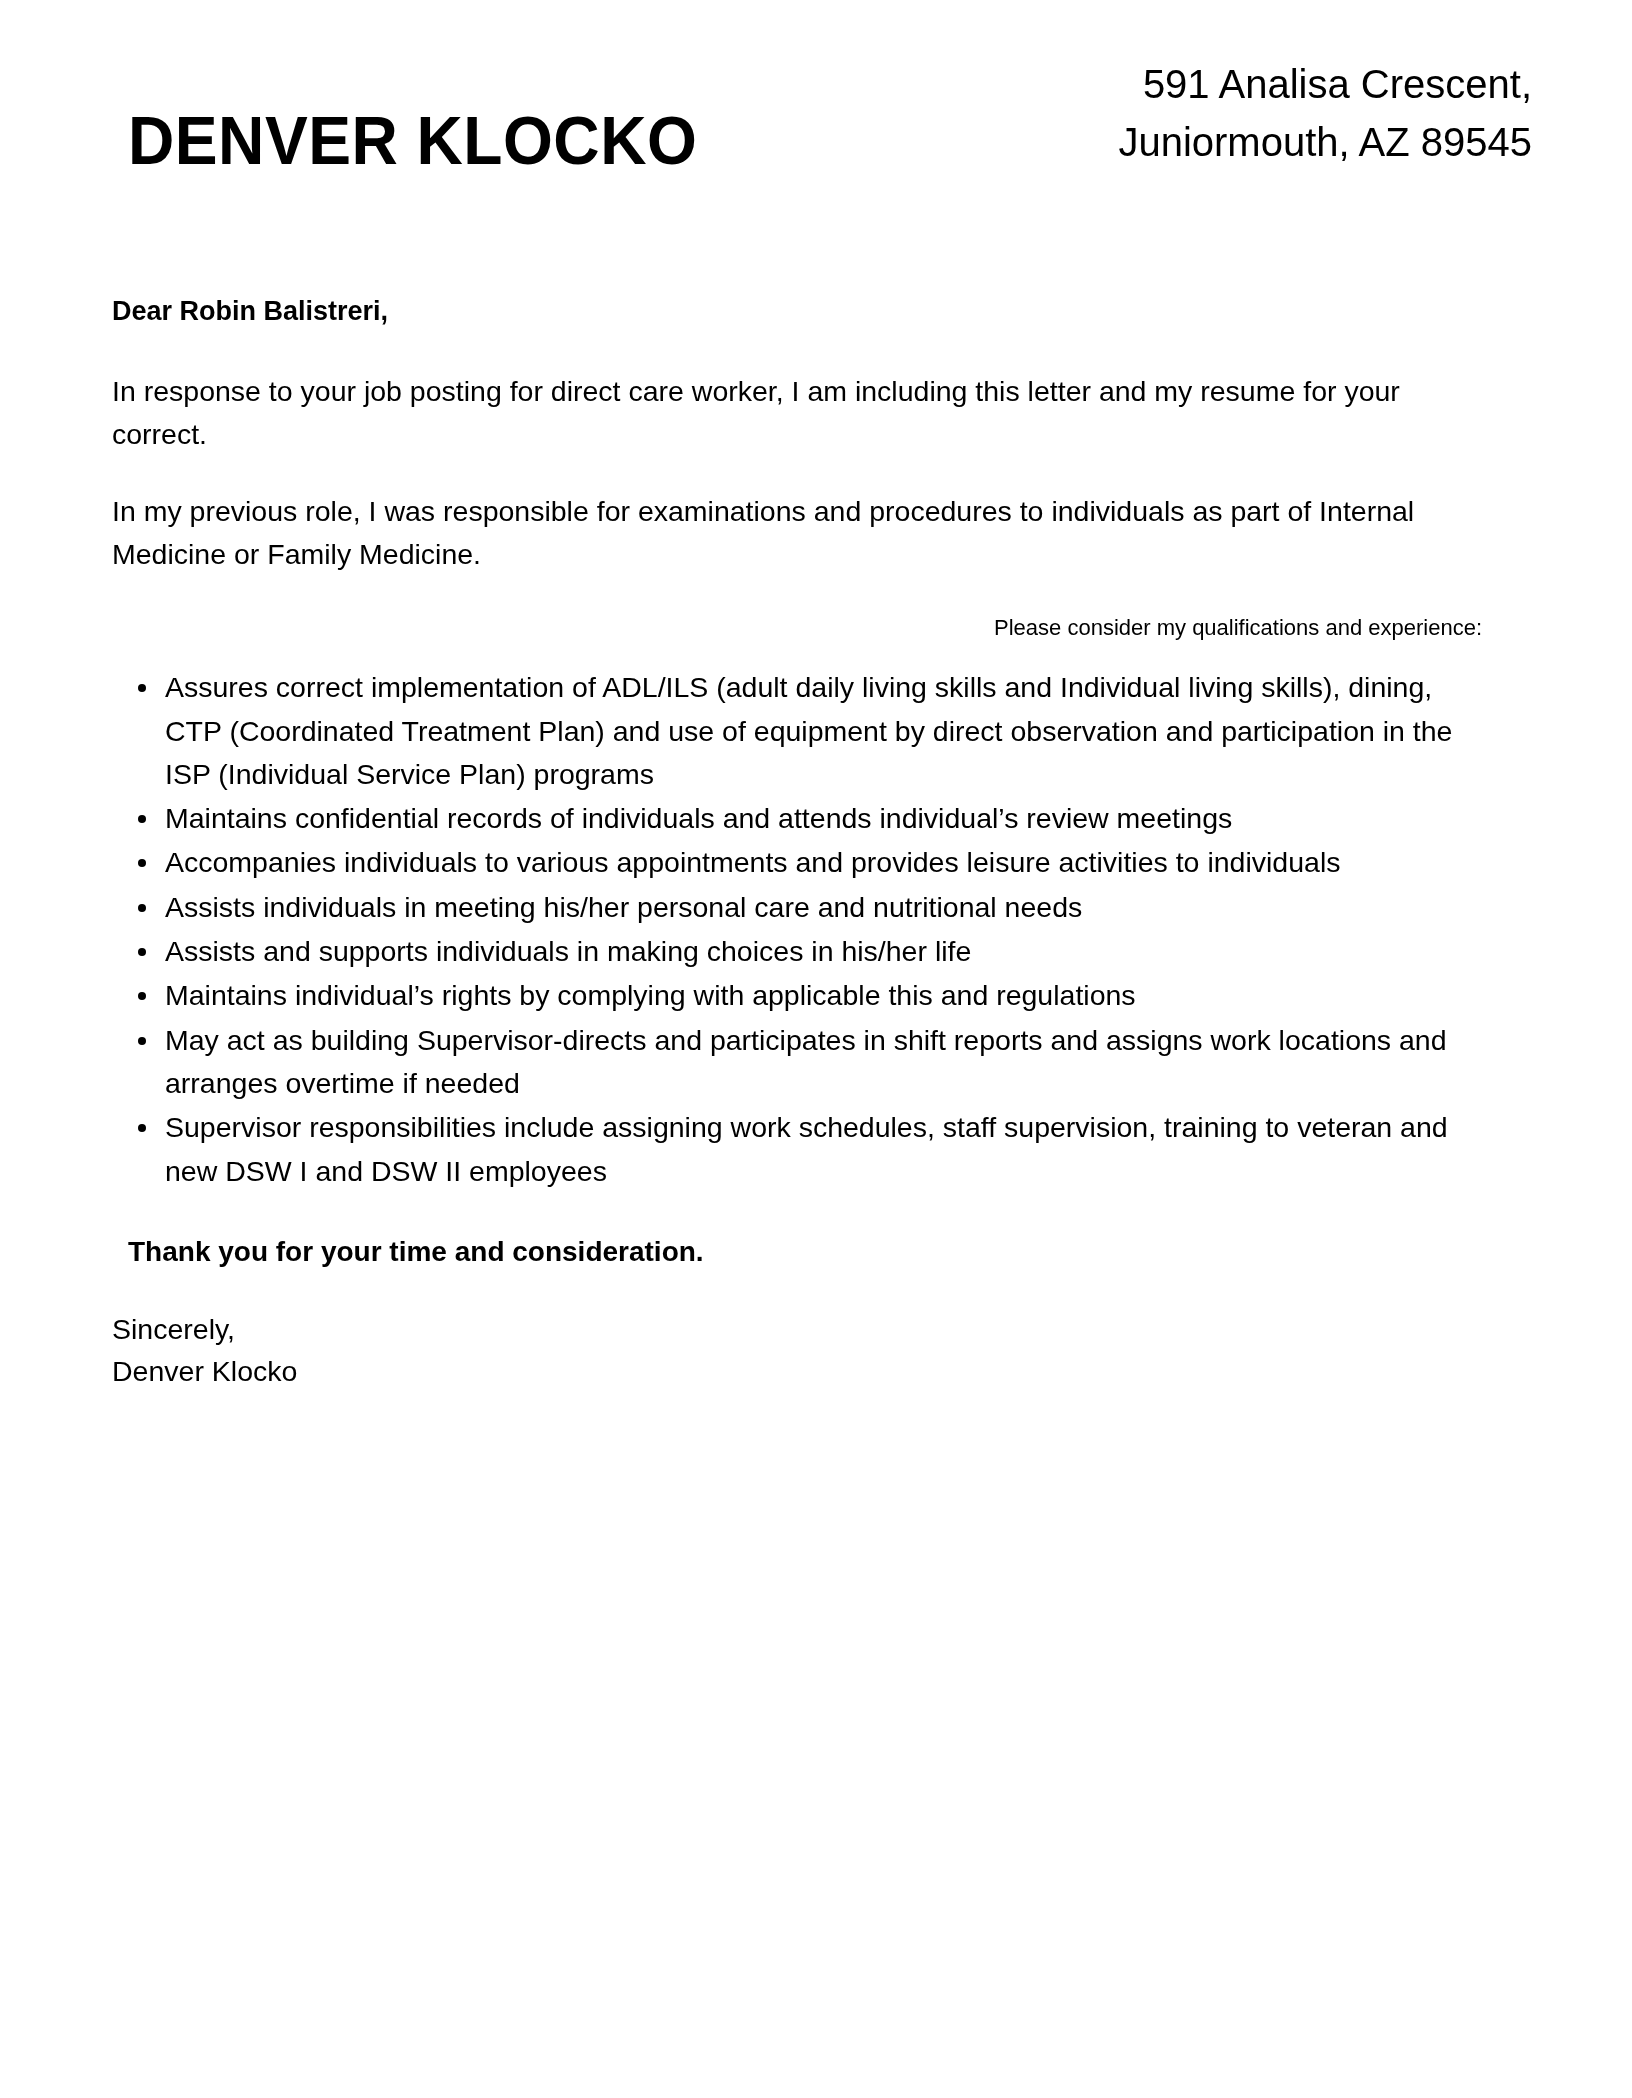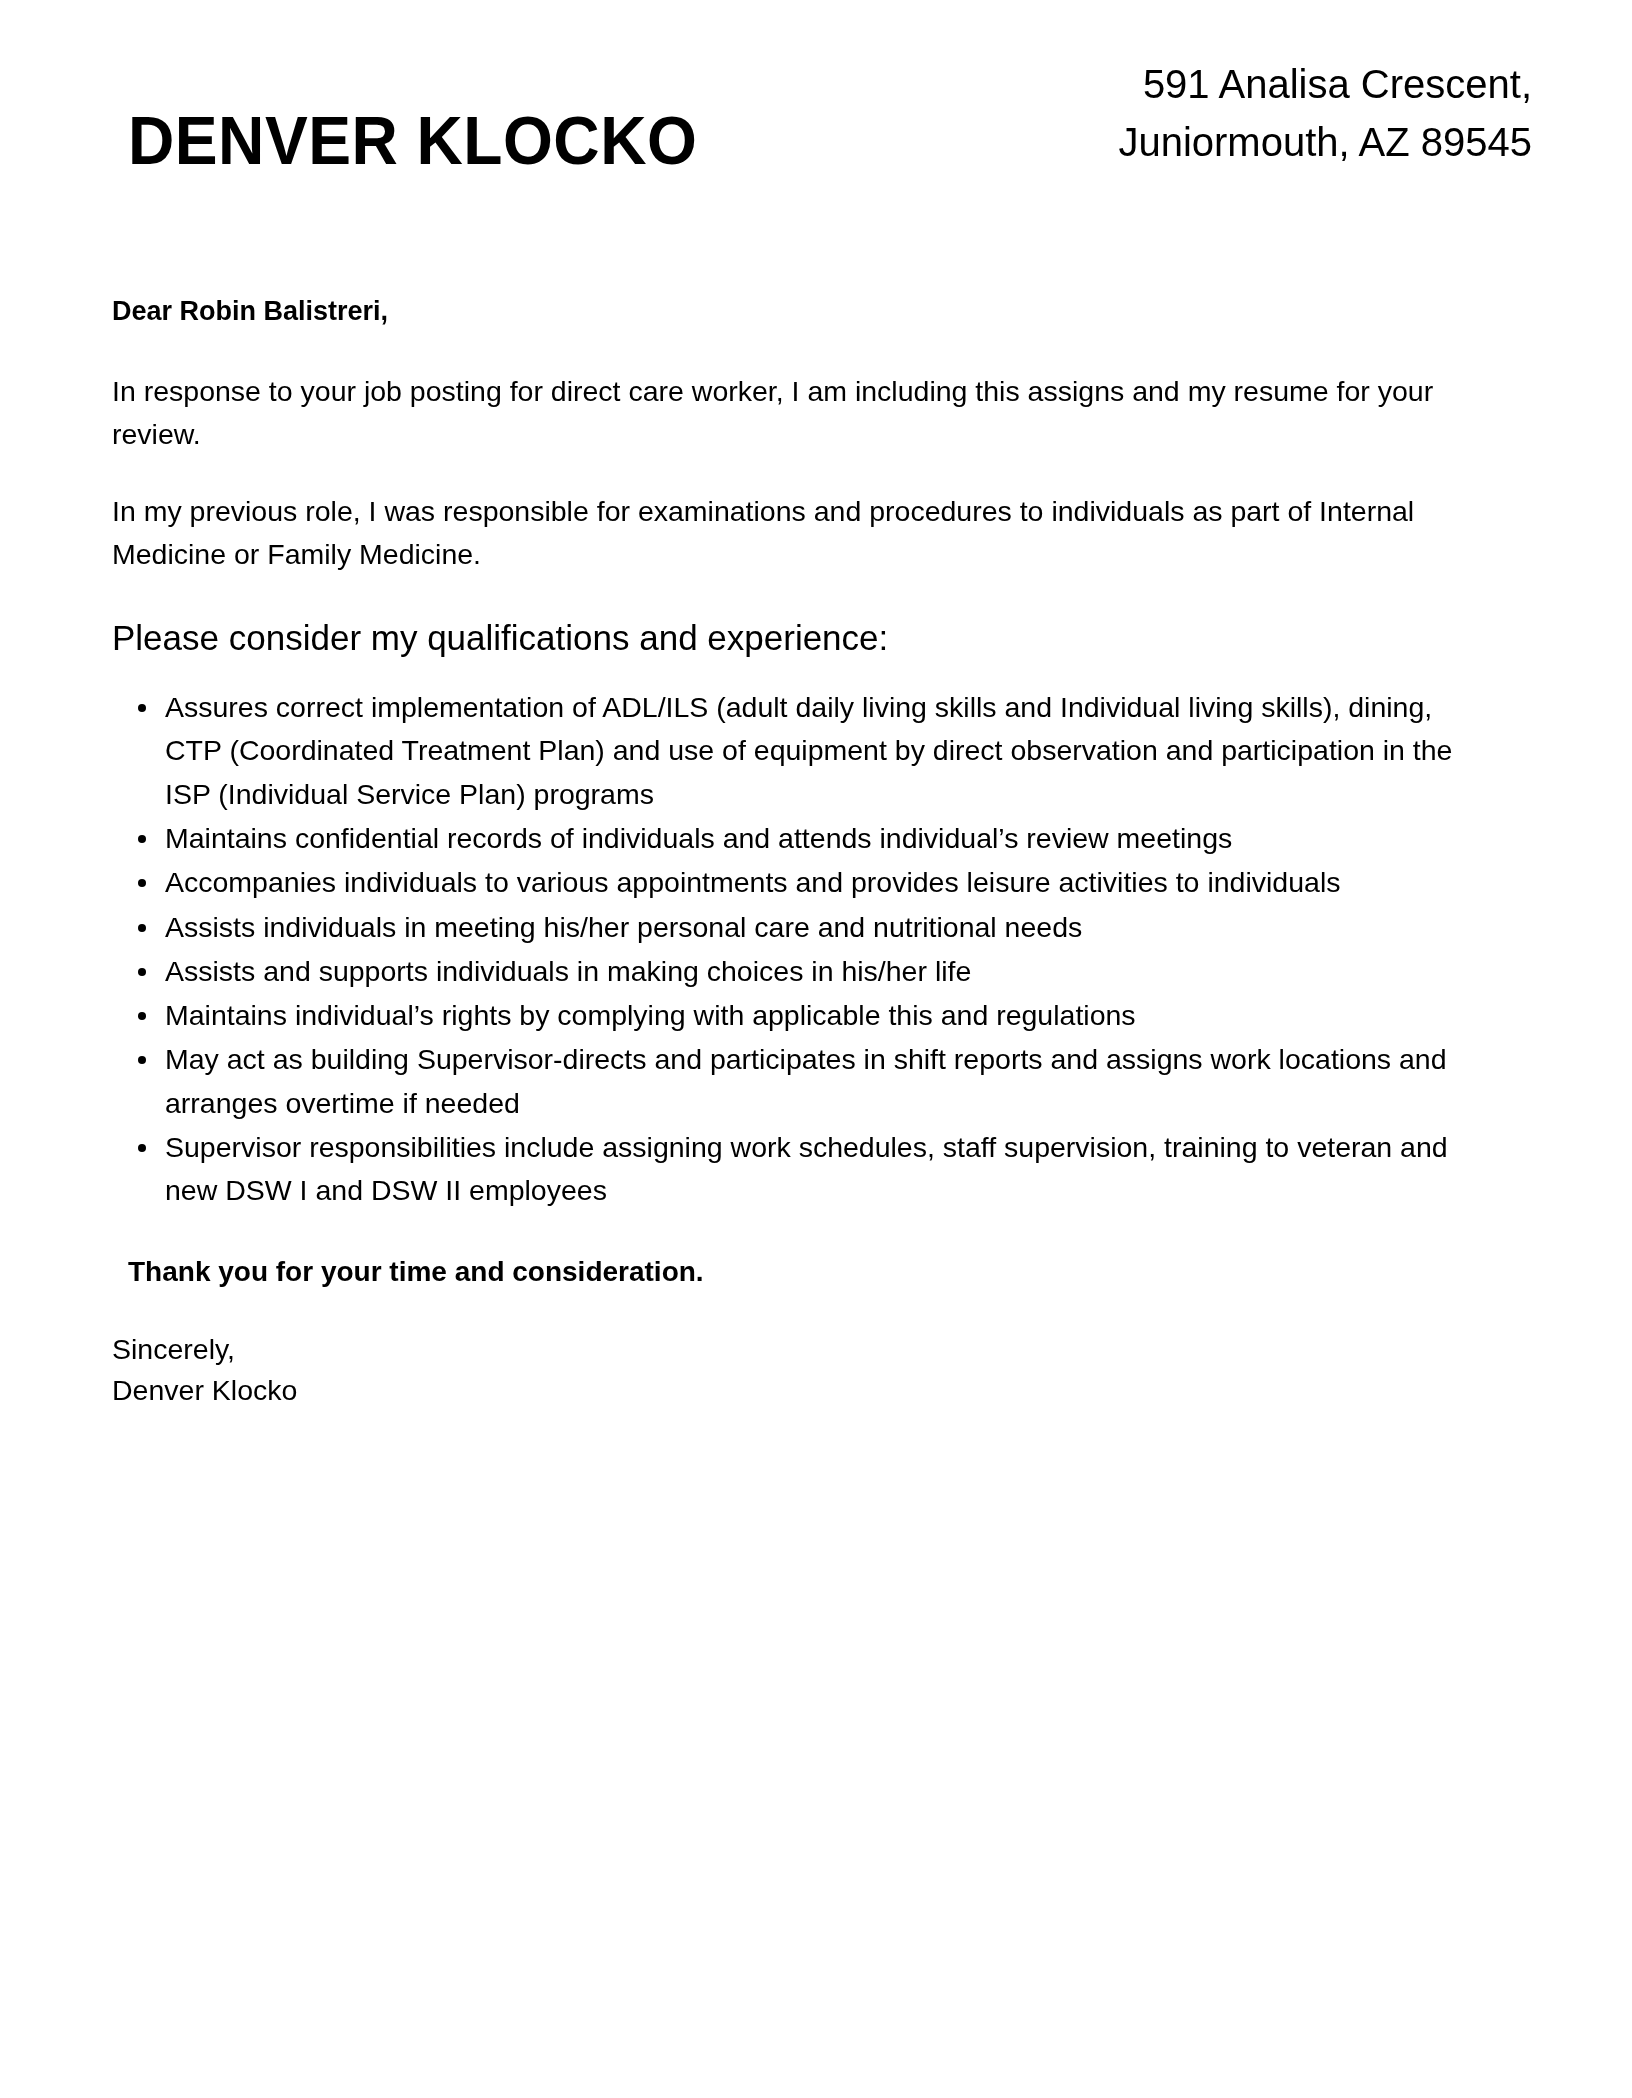--- a/index.html
+++ b/index.html
@@ -64,24 +64,25 @@
     margin: 0 0 38px 0;
   }
   .para {
     font-size: 28.5px;
     font-weight: 400;
     line-height: 1.52;
     margin: 0 0 34px 0;
     max-width: 1355px;
   }
   .lead-in {
-    font-size: 35px;
+    font-size: 22px;
     font-weight: 400;
     line-height: 1.52;
     margin: 0 0 22px 0;
+    text-align: right;
   }
 
   
   ul.qualifications {
     list-style: none;
     margin: 0 0 38px 0;
     padding: 0;
     max-width: 1360px;
   }
   ul.qualifications li {
@@ -128,21 +129,21 @@
     <div class="address">
       <div>591 Analisa Crescent,</div>
       <div>Juniormouth, AZ 89545</div>
     </div>
   </div>
 
   <div class="body-wrap">
 
     <p class="salutation">Dear Robin Balistreri,</p>
 
-    <p class="para">In response to your job posting for direct care worker, I am including this assigns and my resume for your review.</p>
+    <p class="para">In response to your job posting for direct care worker, I am including this letter and my resume for your correct.</p>
 
     <p class="para">In my previous role, I was responsible for examinations and procedures to individuals as part of Internal Medicine or Family Medicine.</p>
 
     <p class="lead-in">Please consider my qualifications and experience:</p>
 
     <ul class="qualifications">
       <li>Assures correct implementation of ADL/ILS (adult daily living skills and Individual living skills), dining, CTP (Coordinated Treatment Plan) and use of equipment by direct observation and participation in the ISP (Individual Service Plan) programs</li>
       <li>Maintains confidential records of individuals and attends individual’s review meetings</li>
       <li>Accompanies individuals to various appointments and provides leisure activities to individuals</li>
       <li>Assists individuals in meeting his/her personal care and nutritional needs</li>

